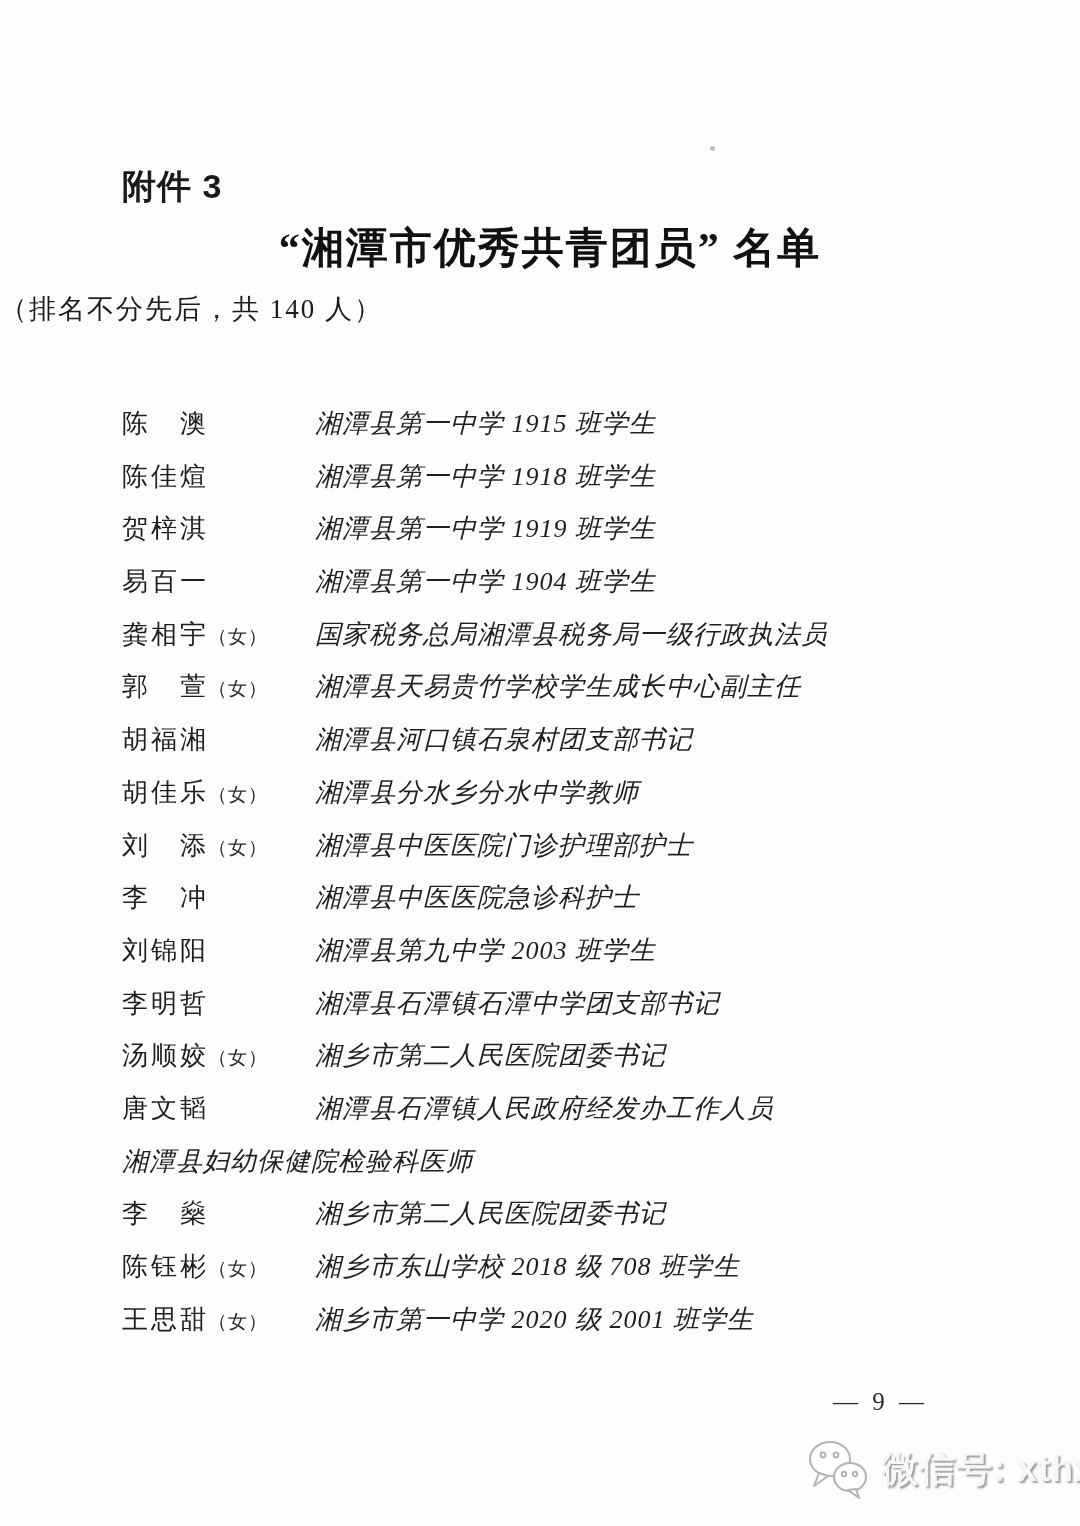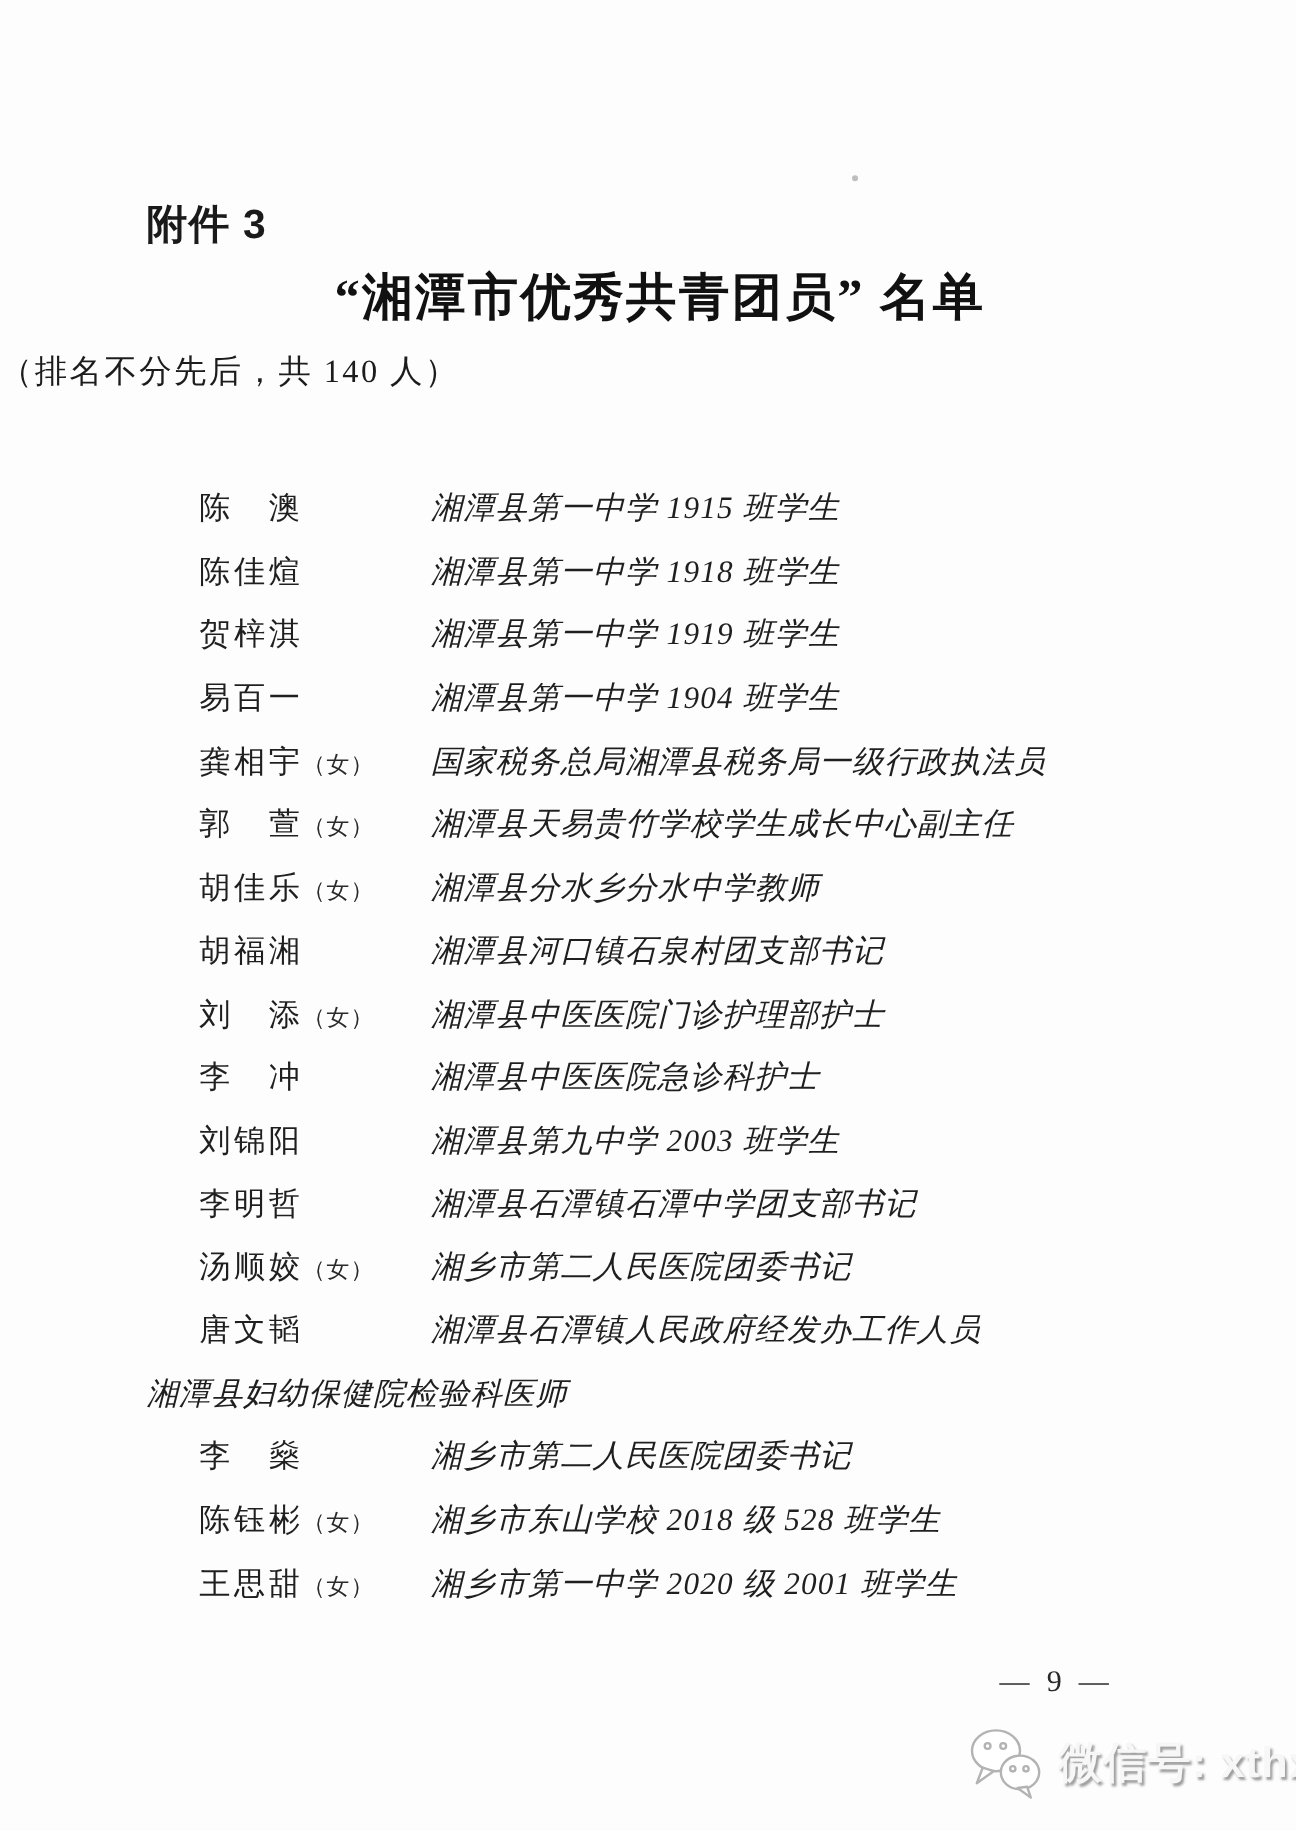--- a/index.html
+++ b/index.html
@@ -53,21 +53,21 @@
     width: 850px;
   }
   .row {
     display: flex;
     align-items: baseline;
     height: 52.7px;
     font-size: 26px;
     line-height: 52.7px;
     white-space: nowrap;
   }
-  .name-cell { width: 193px; flex: none; margin-left: 44px; }
+  .name-cell { width: 193px; flex: none; }
   .name {
     display: inline-block;
     width: 84px;
     text-align: justify;
     text-align-last: justify;
     letter-spacing: 0;
     vertical-align: baseline;
   }
   .tag {
     font-size: 19px;
@@ -137,30 +137,30 @@
     <span class="name-cell"><span class="name">龚相宇</span><span class="tag">（女）</span></span>
     <span class="desc">国家税务总局湘潭县税务局一级行政执法员</span>
   </div>
 
   <div class="row">
     <span class="name-cell"><span class="name">郭萱</span><span class="tag">（女）</span></span>
     <span class="desc">湘潭县天易贵竹学校学生成长中心副主任</span>
   </div>
 
   <div class="row">
+    <span class="name-cell"><span class="name">胡福湘</span><span class="tag"></span></span>
+    <span class="desc">湘潭县河口镇石泉村团支部书记</span>
+  </div>
+
+  <div class="row">
     <span class="name-cell"><span class="name">胡佳乐</span><span class="tag">（女）</span></span>
     <span class="desc">湘潭县分水乡分水中学教师</span>
   </div>
 
   <div class="row">
-    <span class="name-cell"><span class="name">胡福湘</span><span class="tag"></span></span>
-    <span class="desc">湘潭县河口镇石泉村团支部书记</span>
-  </div>
-
-  <div class="row">
     <span class="name-cell"><span class="name">刘添</span><span class="tag">（女）</span></span>
     <span class="desc">湘潭县中医医院门诊护理部护士</span>
   </div>
 
   <div class="row">
     <span class="name-cell"><span class="name">李冲</span><span class="tag"></span></span>
     <span class="desc">湘潭县中医医院急诊科护士</span>
   </div>
 
   <div class="row">
@@ -187,21 +187,21 @@
     <span class="desc">湘潭县妇幼保健院检验科医师</span>
   </div>
 
   <div class="row">
     <span class="name-cell"><span class="name">李燊</span><span class="tag"></span></span>
     <span class="desc">湘乡市第二人民医院团委书记</span>
   </div>
 
   <div class="row">
     <span class="name-cell"><span class="name">陈钰彬</span><span class="tag">（女）</span></span>
-    <span class="desc">湘乡市东山学校 2018 级 528 班学生</span>
+    <span class="desc">湘乡市东山学校 2018 级 708 班学生</span>
   </div>
 
   <div class="row">
     <span class="name-cell"><span class="name">王思甜</span><span class="tag">（女）</span></span>
     <span class="desc">湘乡市第一中学 2020 级 2001 班学生</span>
   </div>
 </div>
 
 <div class="page-number">— 9 —</div>
 

